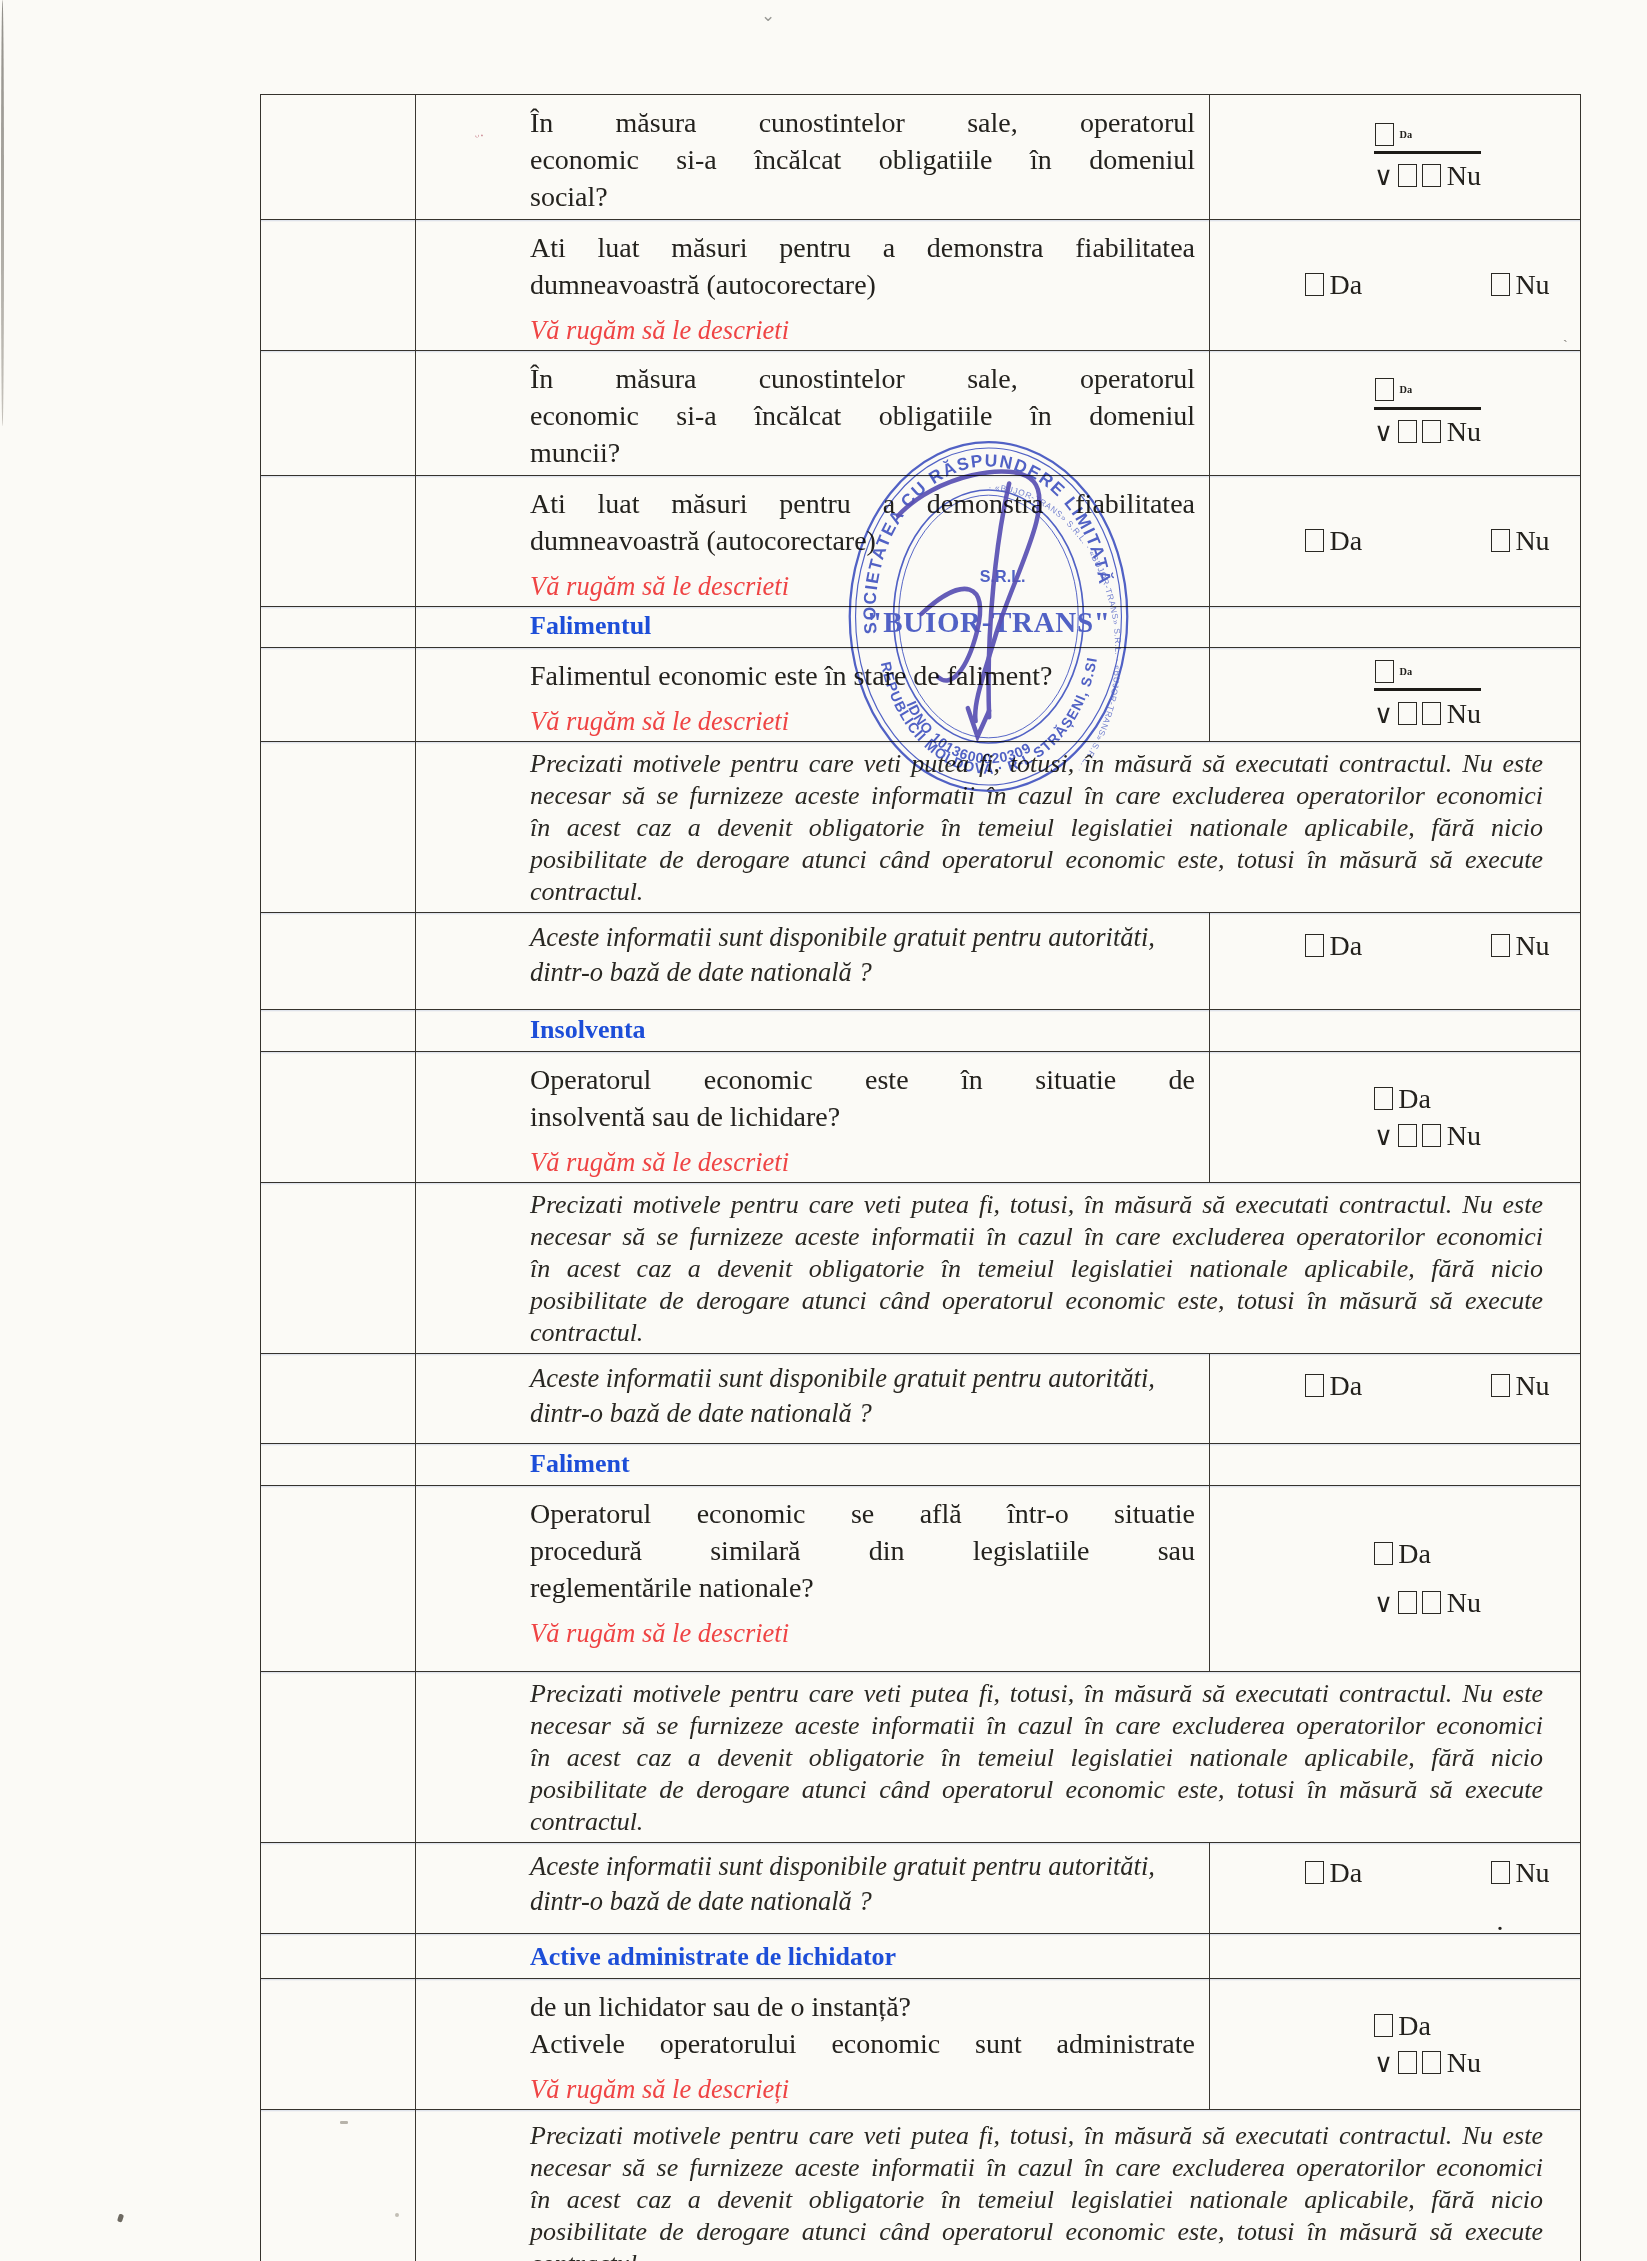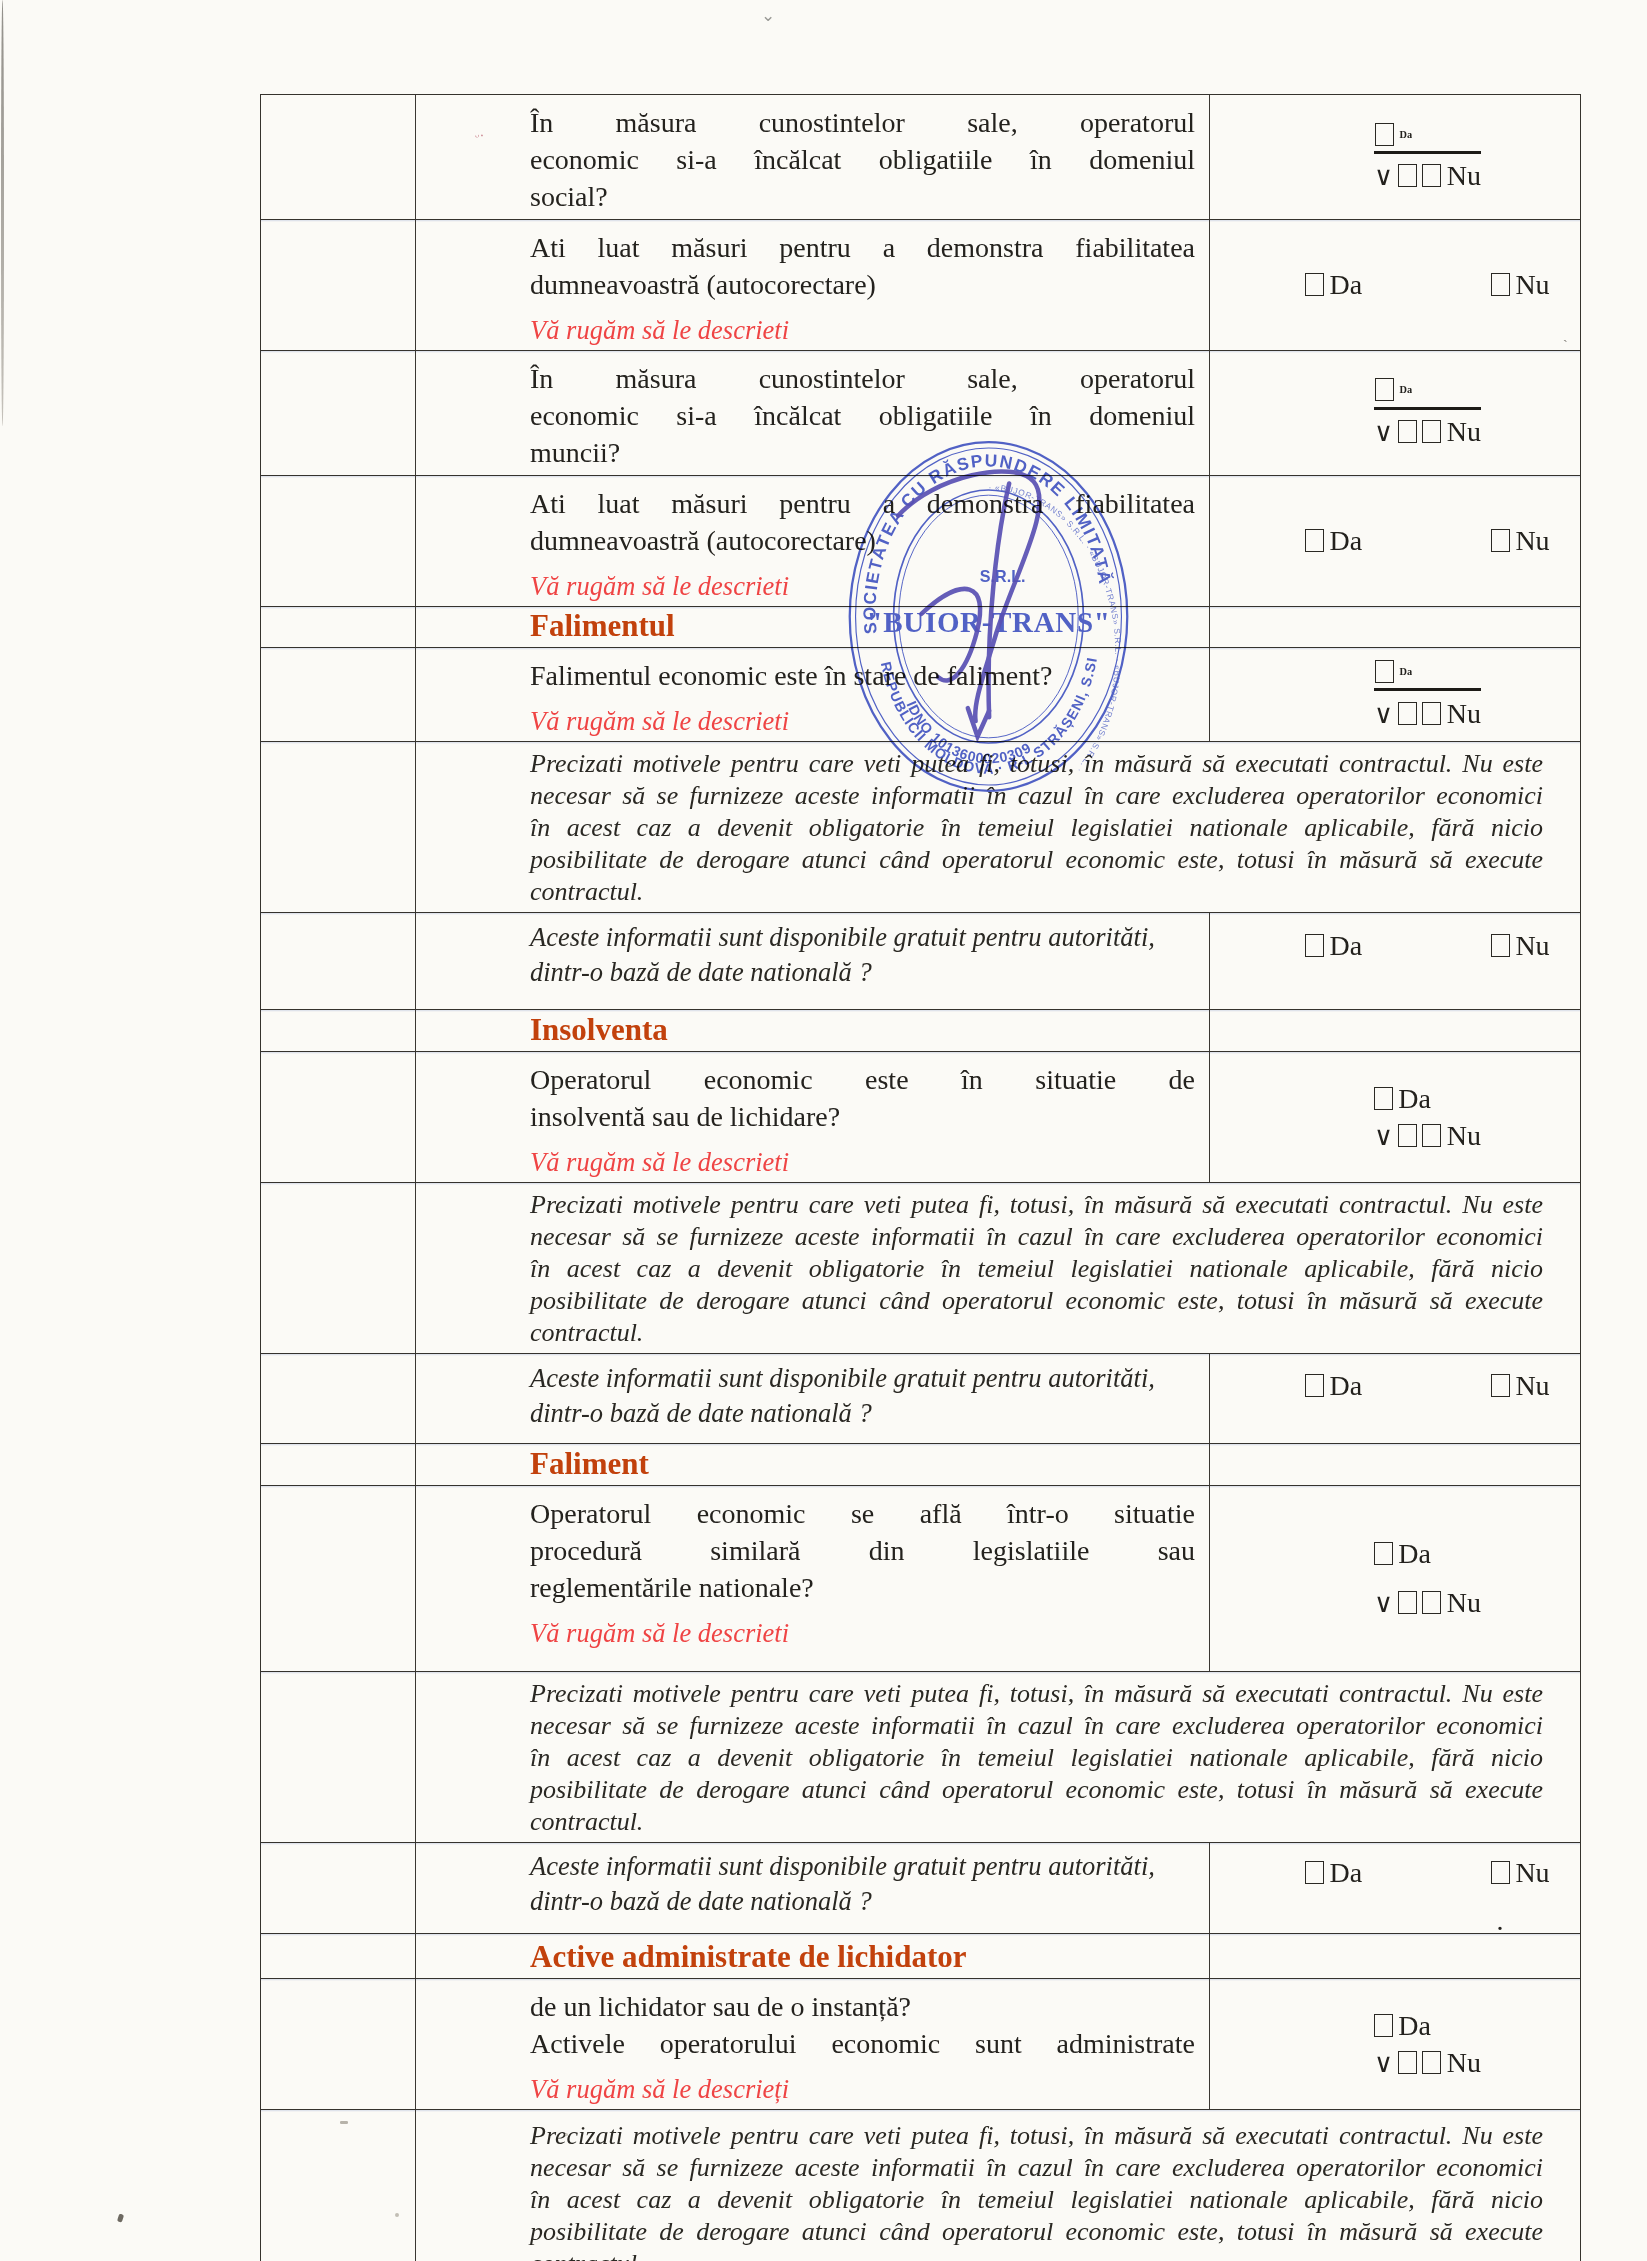--- a/index.html
+++ b/index.html
@@ -29,21 +29,21 @@
   .c2.full{padding-right:37px;}
   .c3{width:371px;min-width:371px;border-left:1.9px solid #3a3732;box-sizing:border-box;
       display:flex;flex-direction:column;justify-content:center;align-items:center;
       padding-left:65px;}
   .ql{font-size:28px;line-height:37px;text-align:justify;color:#24221e;}
   .ql.j{text-align-last:justify;}
   .vr{font-style:italic;font-size:26.5px;line-height:32px;margin-top:11px;color:#ef4444;}
   .pl{font-style:italic;font-size:26px;line-height:32px;text-align:justify;color:#2a2823;}
   .pl.j{text-align-last:justify;}
   .il{font-style:italic;font-size:26.5px;line-height:35px;color:#2a2823;}
-  .hdr{font-weight:bold;font-size:31px;line-height:34px;color:#c2410c;}
+  .hdr{font-weight:bold;font-size:26px;line-height:34px;color:#1d4ed8;}
   
   .ans-stack{display:flex;flex-direction:column;gap:6.5px;}
   .ans-line{display:flex;align-items:center;gap:5.2px;font-size:28px;line-height:31px;}
   .cb{display:inline-block;width:19px;height:23px;border:1.9px solid #2b2924;box-sizing:border-box;background:transparent;}
   .check{font-size:26px;line-height:23px;transform:translateY(1.3px);}
   .strong{font-weight:bold;}
   .da-underline{display:inline-flex;align-items:center;gap:5.2px;
      border-bottom:3.9px solid #1d1b17;padding:0 6.5px 5.2px 1.3px;}
   .ans-spread{display:flex;gap:129px;align-items:center;}
   .ans-period{font-size:28px;margin:26px 0 0 145px;line-height:13px;}

